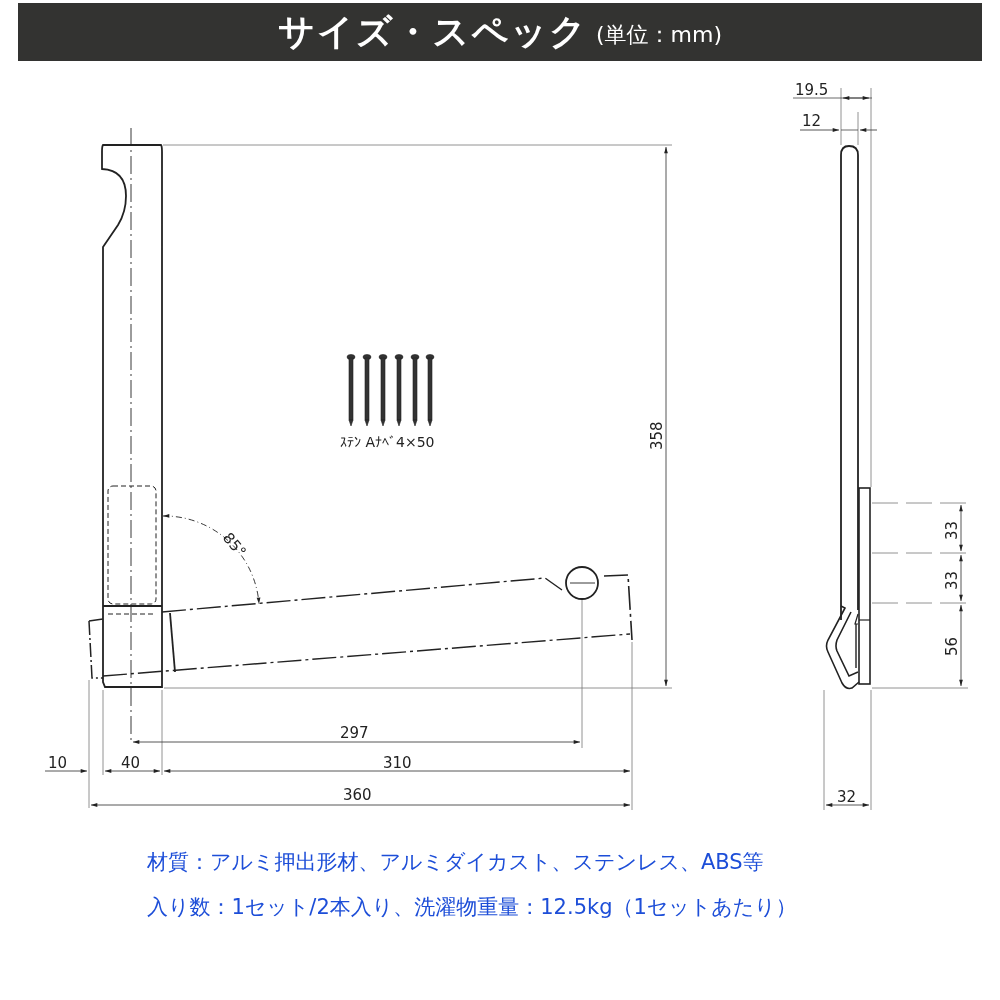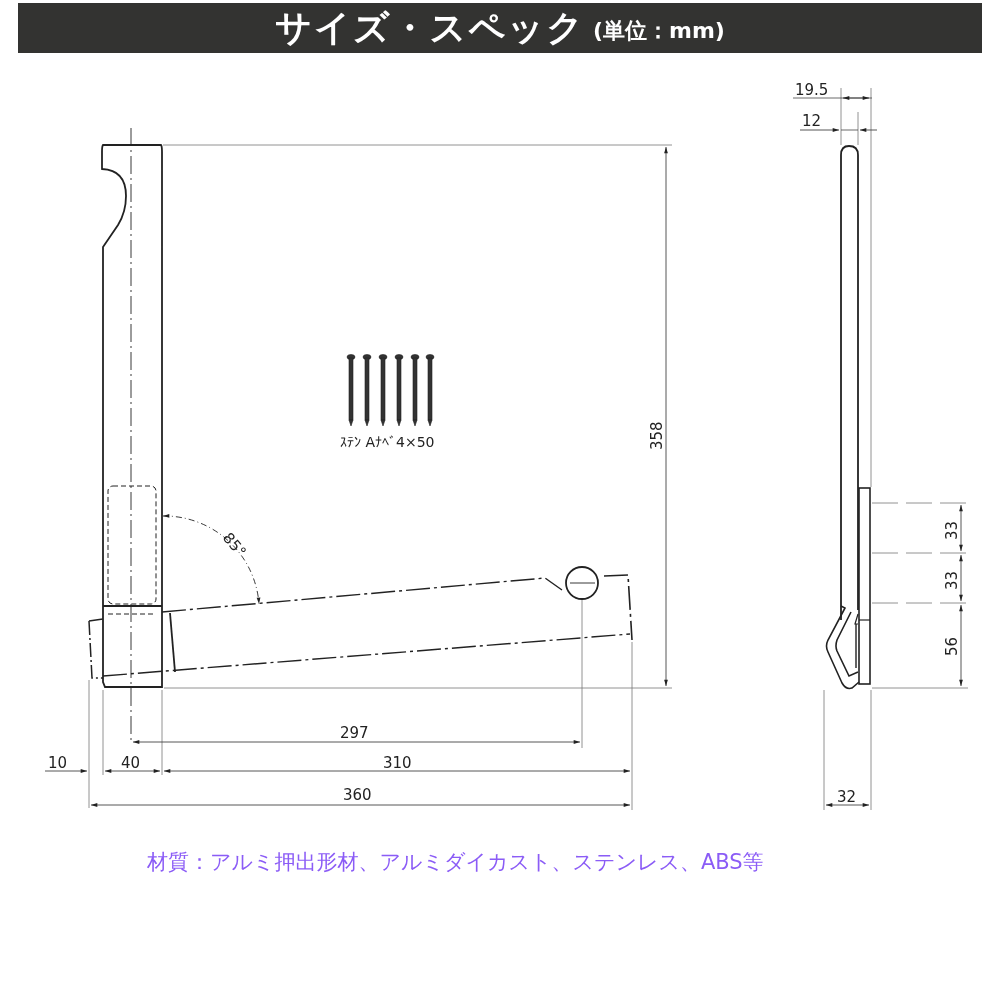--- a/index.html
+++ b/index.html
@@ -1,22 +1,22 @@
 <!DOCTYPE html>
 <html><head>
 <meta charset="utf-8">
 <style>
   html, body { margin: 0; padding: 0; background: #ffffff; }
   body { width: 1000px; height: 1000px; position: relative; overflow: hidden; font-family: "DejaVu Sans", sans-serif; }
-  .banner { position: absolute; left: 18px; top: 3px; width: 964px; height: 50px; background: #333331; display: flex; align-items: center; justify-content: center; color: #ffffff; }
+  .banner { position: absolute; left: 18px; top: 3px; width: 964px; height: 58px; background: #333331; display: flex; align-items: center; justify-content: center; color: #ffffff; }
   .banner .main { font-size: 36px; font-weight: bold; letter-spacing: 2px; }
-  .banner .sub { font-size: 22px; font-weight: bold; margin-left: 8px; padding-top: 6px; }
+  .banner .sub { font-size: 22px; font-weight: normal; margin-left: 8px; padding-top: 6px; }
   svg.drawing { position: absolute; left: 0; top: 0; }
   .dimtext { font-family: "DejaVu Sans", sans-serif; font-size: 15px; fill: #222; }
-  .specs { position: absolute; left: 147px; top: 840px; color: #8b5cf6; font-size: 21px; line-height: 45px; font-family: "DejaVu Sans", sans-serif; }
+  .specs { position: absolute; left: 147px; top: 840px; color: #1d4ed8; font-size: 21px; line-height: 45px; font-family: "DejaVu Sans", sans-serif; }
   .specs div { white-space: nowrap; }
 </style>
 </head>
 <body>
 
 <div class="banner">
   <span class="main">サイズ・スペック</span>
   <span class="sub">(単位：mm)</span>
 </div>
 
@@ -155,13 +155,14 @@
   <text class="dimtext" transform="translate(957,590) rotate(-90)">33</text>
   <line x1="961" y1="605" x2="961" y2="686" stroke="#444" stroke-width="0.9" marker-start="url(#arr)" marker-end="url(#arr)"></line>
   <text class="dimtext" transform="translate(957,656) rotate(-90)">56</text>
 
   <line x1="826" y1="805" x2="869" y2="805" stroke="#444" stroke-width="0.9" marker-start="url(#arr)" marker-end="url(#arr)"></line>
   <text class="dimtext" x="837" y="802">32</text>
 </svg>
 
 <div class="specs">
   <div>材質：アルミ押出形材、アルミダイカスト、ステンレス、ABS等</div>
+  <div>入り数：1セット/2本入り、洗濯物重量：12.5kg（1セットあたり）</div>
 </div>
 
 </body></html>

